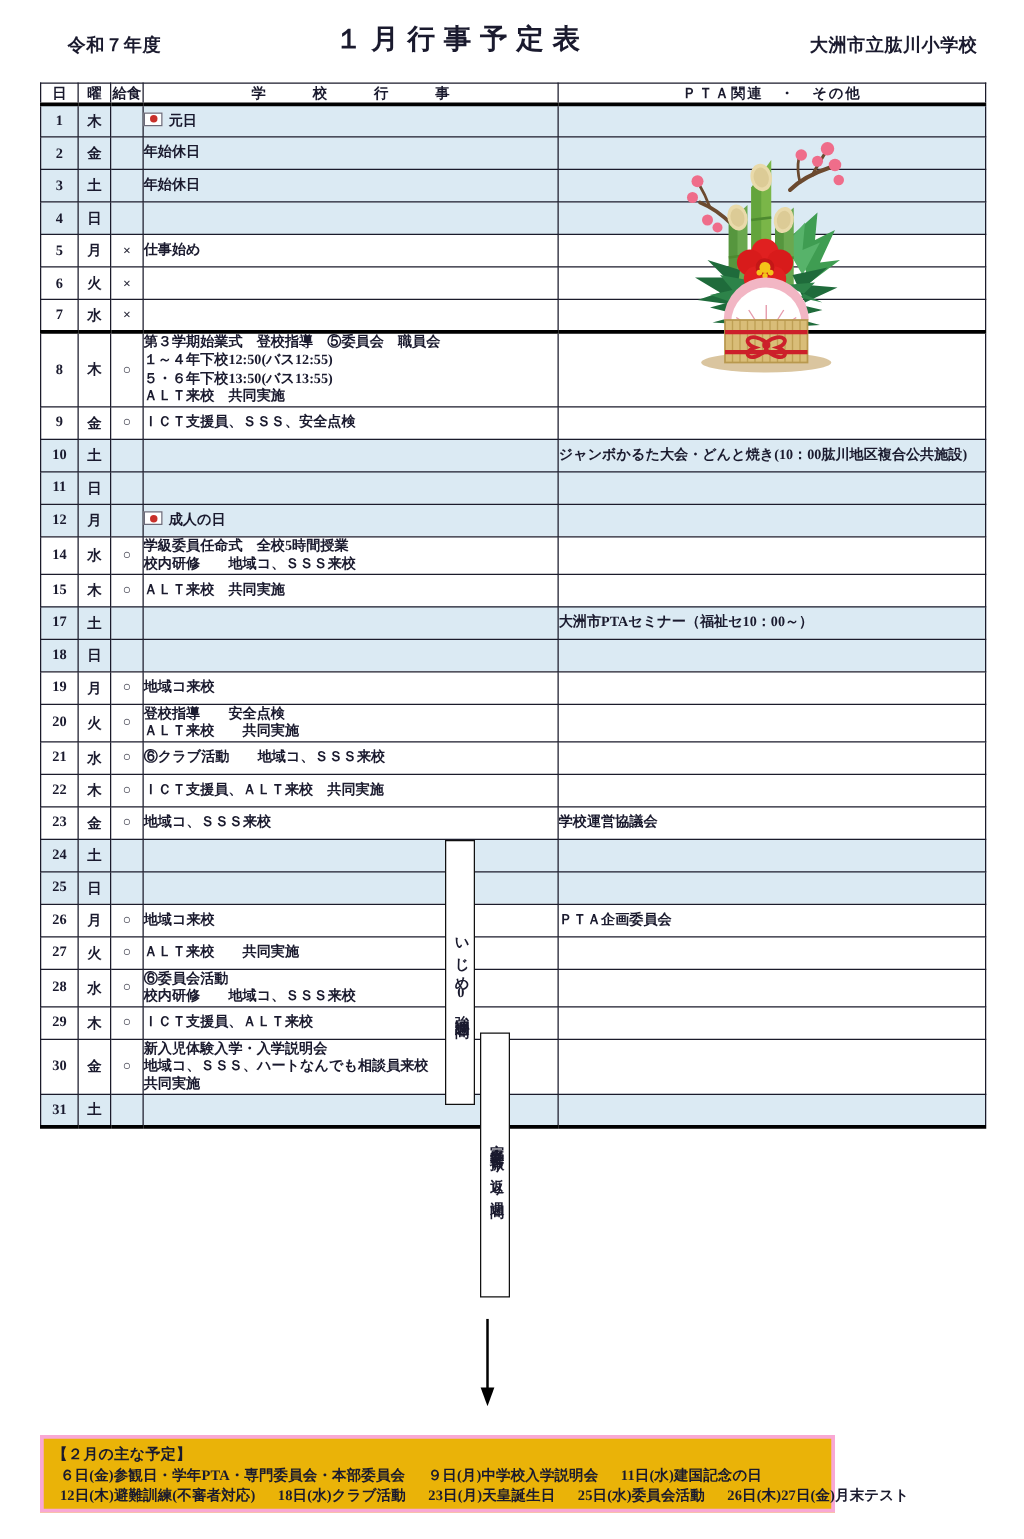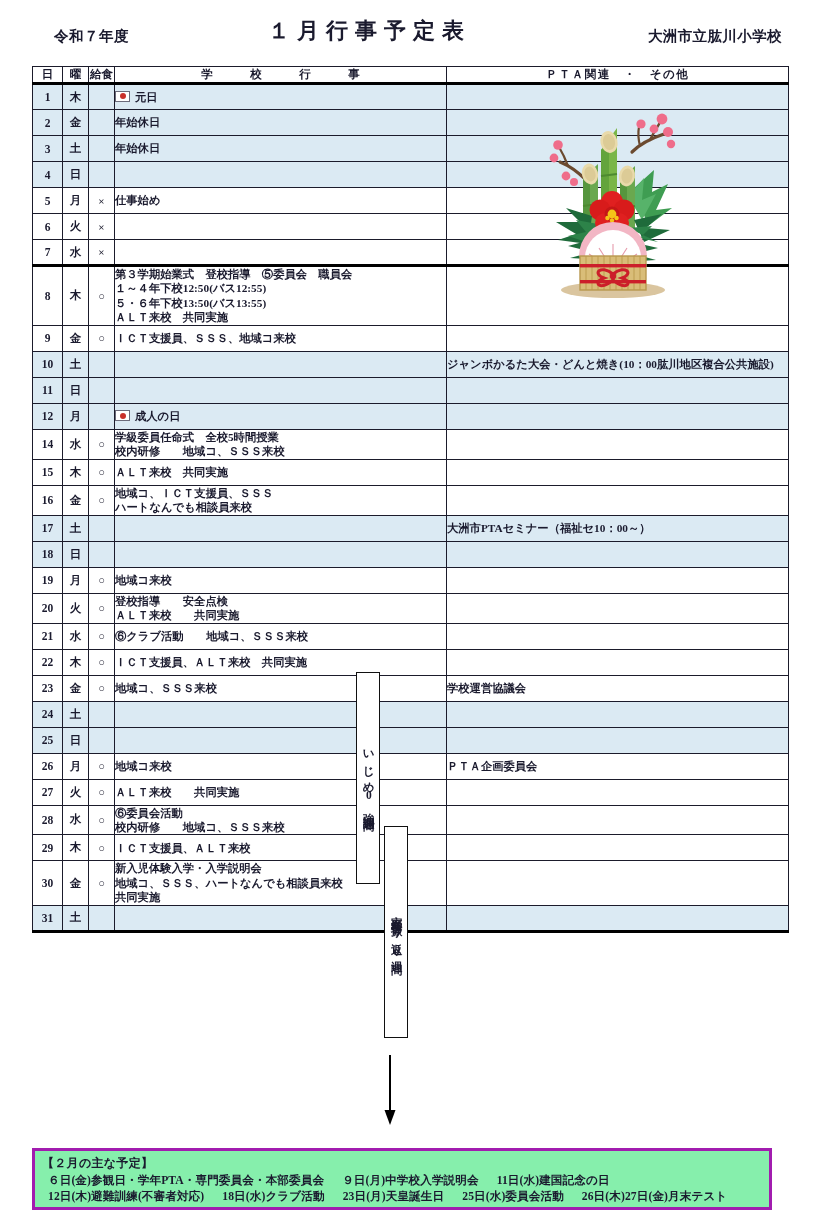--- a/index.html
+++ b/index.html
@@ -130,23 +130,23 @@
     margin: -3px 0 0 -3px;
     border-radius: 50%;
     background: #c8302a;
   }
   .ev-line { display: block; white-space: nowrap; }
 
   
   .footer-box {
     position: absolute;
     left: 32px; top: 1148px;
-    width: 740px; height: 62px;
-    border: 3px solid #a21caf;
-    background: #86efac;
+    width: 636px; height: 62px;
+    border: 3px solid #f9a8d4;
+    background: #eab308;
     padding: 4px 6px 0 7px;
   }
   .f-title { font-size: 12px; font-weight: 700; letter-spacing: 0.3px; }
   .f-line {
     font-size: 11.6px; font-weight: 700;
     letter-spacing: 0.1px;
     margin-top: 1px;
     padding-left: 6px;
     white-space: nowrap;
   }
@@ -285,21 +285,21 @@
               <span class="ev-line">５・６年下校13:50(バス13:55)</span>
               <span class="ev-line">ＡＬＴ来校　共同実施</span>
             </td>
             <td class="pta"></td>
           </tr>
           <tr class="normal">
             <td class="day">9</td>
             <td class="wd">金</td>
             <td class="lunch">○</td>
             <td class="ev">
-              <span class="ev-line">ＩＣＴ支援員、ＳＳＳ、地域コ来校</span>
+              <span class="ev-line">ＩＣＴ支援員、ＳＳＳ、安全点検</span>
             </td>
             <td class="pta"></td>
           </tr>
           <tr class="holiday">
             <td class="day">10</td>
             <td class="wd">土</td>
             <td class="lunch"></td>
             <td class="ev"></td>
             <td class="pta">ジャンボかるた大会・どんと焼き(10：00肱川地区複合公共施設)</td>
           </tr>
@@ -328,30 +328,20 @@
               <span class="ev-line">校内研修　　地域コ、ＳＳＳ来校</span>
             </td>
             <td class="pta"></td>
           </tr>
           <tr class="normal">
             <td class="day">15</td>
             <td class="wd">木</td>
             <td class="lunch">○</td>
             <td class="ev">
               <span class="ev-line">ＡＬＴ来校　共同実施</span>
-            </td>
-            <td class="pta"></td>
-          </tr>
-          <tr class="normal">
-            <td class="day">16</td>
-            <td class="wd">金</td>
-            <td class="lunch">○</td>
-            <td class="ev">
-              <span class="ev-line">地域コ、ＩＣＴ支援員、ＳＳＳ</span>
-              <span class="ev-line">ハートなんでも相談員来校</span>
             </td>
             <td class="pta"></td>
           </tr>
           <tr class="holiday">
             <td class="day">17</td>
             <td class="wd">土</td>
             <td class="lunch"></td>
             <td class="ev"></td>
             <td class="pta">大洲市PTAセミナー（福祉セ10：00～）</td>
           </tr>

